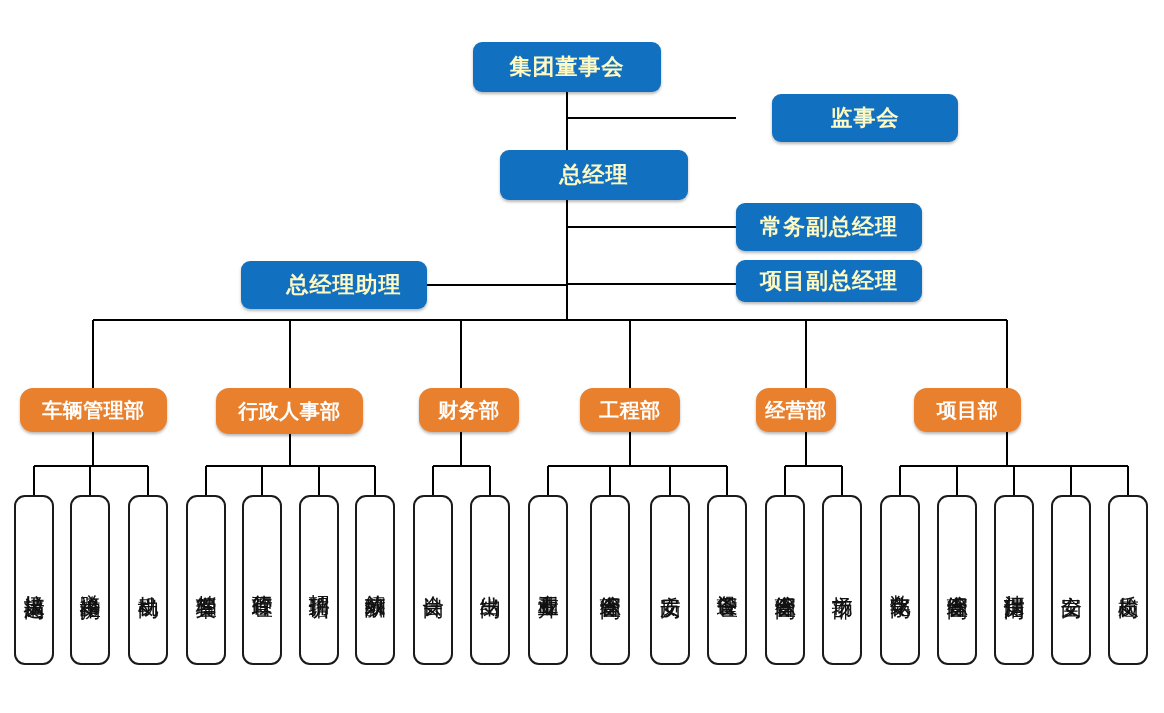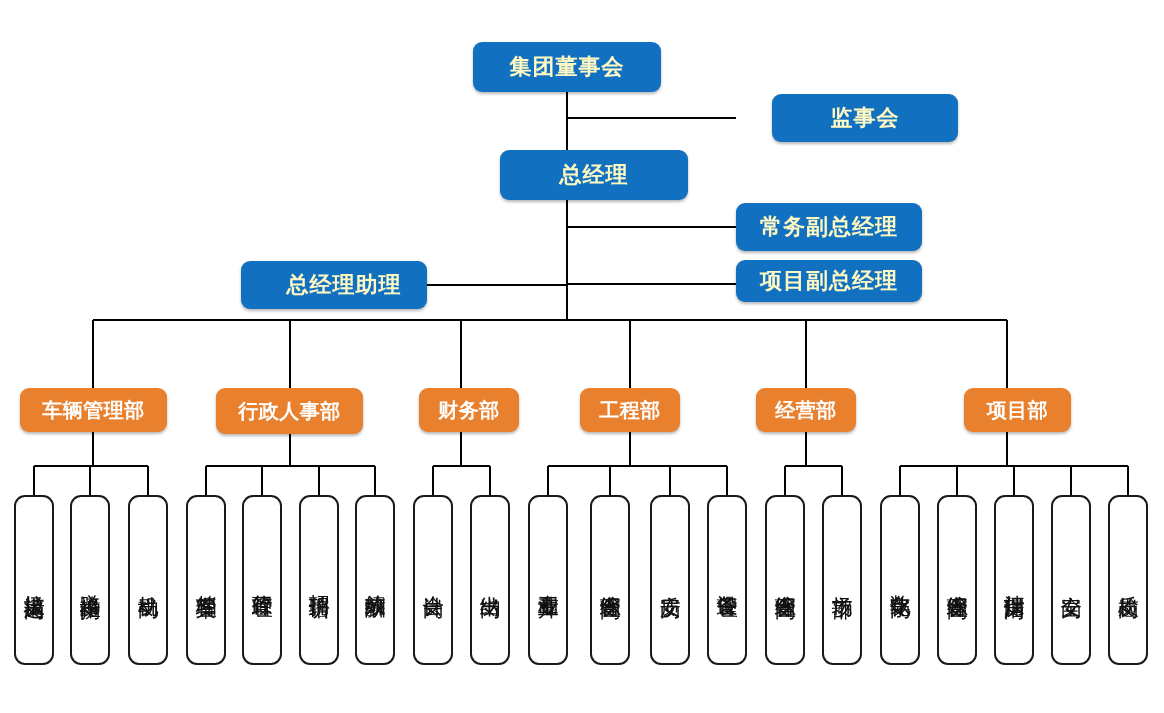--- a/index.html
+++ b/index.html
@@ -39,20 +39,21 @@
     font-weight: 700;
     letter-spacing: 1px;
     box-shadow: 0 2px 3px rgba(0,0,0,0.28);
   }
   .node.dept {
     color: #ffffff;
     font-size: 20px;
     font-weight: 700;
     letter-spacing: 0.5px;
     box-shadow: 0 2px 3px rgba(0,0,0,0.28);
+    border-radius: 13px;
   }
   .node.leaf {
     background: #ffffff;
     border: 2px solid #1a1a1a;
     border-radius: 11px;
     color: #111111;
     font-size: 21px;
     font-weight: 400;
     line-height: 1.06;
     writing-mode: vertical-rl;
@@ -122,22 +123,22 @@
       <div class="node exec" style="left: 500px; top: 150px; width: 188px; height: 50px; background: rgb(18, 112, 192);">总经理</div>
       <div class="node exec" style="left: 736px; top: 203px; width: 186px; height: 48px; background: rgb(18, 112, 192);">常务副总经理</div>
       <div class="node exec" style="left: 736px; top: 260px; width: 186px; height: 42px; background: rgb(18, 112, 192);">项目副总经理</div>
       <div class="node exec" style="left: 241px; top: 261px; width: 186px; height: 48px; background: rgb(18, 112, 192); padding-left: 20px;">总经理助理</div>
     </div>
   <div id="dept-layer">
       <div class="node dept" style="left: 20px; top: 388px; width: 147px; height: 44px; background: rgb(232, 128, 46);">车辆管理部</div>
       <div class="node dept" style="left: 216px; top: 388px; width: 147px; height: 46px; background: rgb(232, 128, 46);">行政人事部</div>
       <div class="node dept" style="left: 411px; top: 388px; width: 100px; height: 44px; background: rgb(232, 128, 46); margin-left: 8px;">财务部</div>
       <div class="node dept" style="left: 580px; top: 388px; width: 100px; height: 44px; background: rgb(232, 128, 46); text-align: right;">工程部</div>
-      <div class="node dept" style="left: 756px; top: 388px; width: 100px; height: 44px; background: rgb(232, 128, 46);">经营部</div>
-      <div class="node dept" style="left: 964px; top: 388px; width: 107px; height: 44px; background: rgb(232, 128, 46);">项目部</div>
+      <div class="node dept" style="left: 756px; top: 388px; width: 80px; height: 44px; background: rgb(232, 128, 46);">经营部</div>
+      <div class="node dept" style="left: 914px; top: 388px; width: 107px; height: 44px; background: rgb(232, 128, 46);">项目部</div>
     </div>
   <div id="leaf-layer">
       <div class="node leaf" style="left: 14px; top: 495px; width: 40px; height: 170px; background: rgb(255, 255, 255);">垃圾清运岗</div>
       <div class="node leaf" style="left: 70px; top: 495px; width: 40px; height: 170px; background: rgb(255, 255, 255);">道路维护岗</div>
       <div class="node leaf" style="left: 128px; top: 495px; width: 40px; height: 170px; background: rgb(255, 255, 255);">机动岗</div>
       <div class="node leaf" style="left: 186px; top: 495px; width: 40px; height: 170px; background: rgb(255, 255, 255);">档案管理</div>
       <div class="node leaf" style="left: 242px; top: 495px; width: 40px; height: 170px; background: rgb(255, 255, 255);">行政管理</div>
       <div class="node leaf" style="left: 299px; top: 495px; width: 40px; height: 170px; background: rgb(255, 255, 255);">招聘培训</div>
       <div class="node leaf" style="left: 355px; top: 495px; width: 40px; height: 170px; background: rgb(255, 255, 255);">绩效薪酬</div>
       <div class="node leaf" style="left: 413px; top: 495px; width: 40px; height: 170px; background: rgb(255, 255, 255);">会计岗</div>

